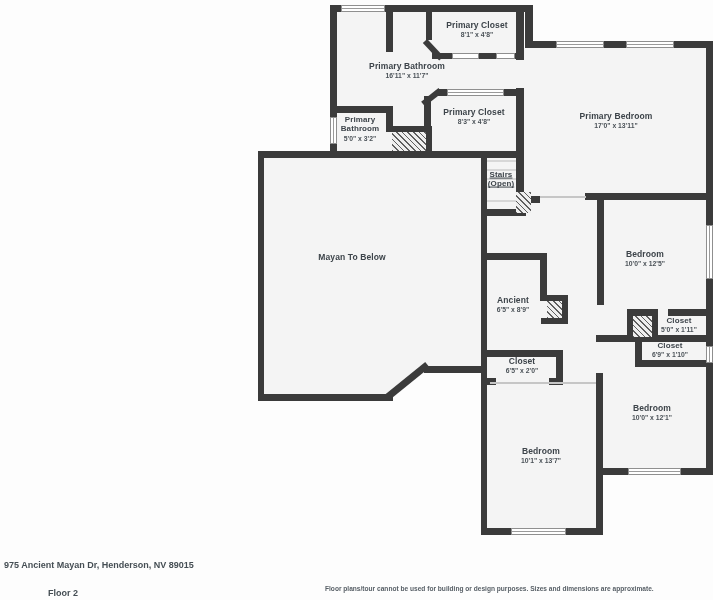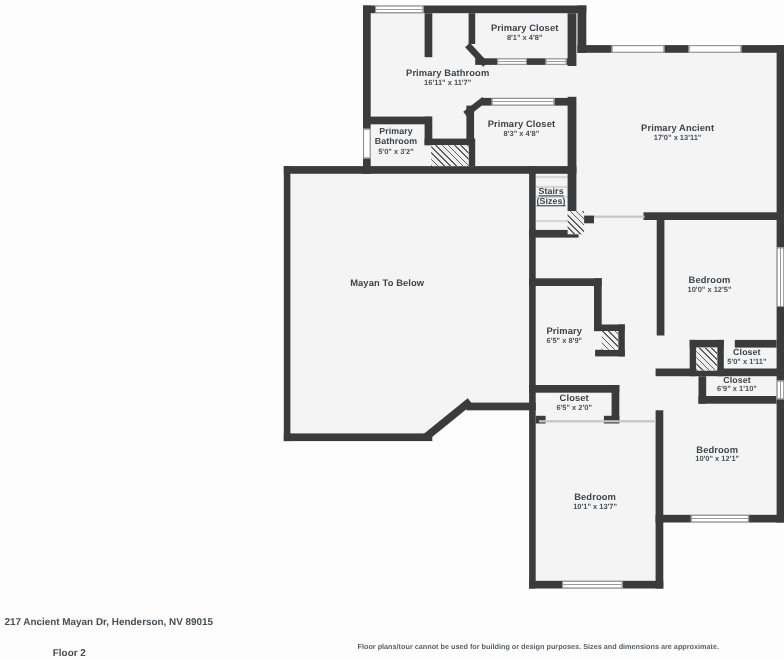--- a/index.html
+++ b/index.html
@@ -123,36 +123,36 @@
   </div>
   <div class="label wrap sm" style="left:360px;top:129px;">
     <span class="nm">Primary Bathroom</span>
     <span class="dm">5'0" x 3'2"</span>
   </div>
   <div class="label" style="left:474px;top:117px;">
     <span class="nm">Primary Closet</span>
     <span class="dm">8'3" x 4'8"</span>
   </div>
   <div class="label" style="left:616px;top:121px;">
-    <span class="nm">Primary Ancient</span>
+    <span class="nm">Primary Bedroom</span>
     <span class="dm">17'0" x 13'11"</span>
   </div>
   <div class="label sm" style="left:501px;top:179px;text-decoration:underline;">
     <span class="nm">Stairs</span>
-    <span class="nm">(Sizes)</span>
+    <span class="nm">(Open)</span>
   </div>
   <div class="label" style="left:352px;top:257px;">
     <span class="nm">Mayan To Below</span>
   </div>
   <div class="label" style="left:645px;top:259px;">
     <span class="nm">Bedroom</span>
     <span class="dm">10'0" x 12'5"</span>
   </div>
   <div class="label" style="left:513px;top:305px;">
-    <span class="nm">Primary</span>
+    <span class="nm">Ancient</span>
     <span class="dm">6'5" x 8'9"</span>
   </div>
   <div class="label sm" style="left:679px;top:325px;">
     <span class="nm">Closet</span>
     <span class="dm">5'0" x 1'11"</span>
   </div>
   <div class="label sm" style="left:670px;top:350px;">
     <span class="nm">Closet</span>
     <span class="dm">6'9" x 1'10"</span>
   </div>
@@ -162,17 +162,17 @@
   </div>
   <div class="label" style="left:652px;top:413px;">
     <span class="nm">Bedroom</span>
     <span class="dm">10'0" x 12'1"</span>
   </div>
   <div class="label" style="left:541px;top:456px;">
     <span class="nm">Bedroom</span>
     <span class="dm">10'1" x 13'7"</span>
   </div>
 
-  <div class="footer-line addr">217 Ancient Mayan Dr, Henderson, NV 89015</div>
+  <div class="footer-line addr">975 Ancient Mayan Dr, Henderson, NV 89015</div>
   <div class="footer-line floor">Floor 2</div>
   <div class="footer-line disc">Floor plans/tour cannot be used for building or design purposes. Sizes and dimensions are approximate.</div>
 
 </div>
 
 </body></html>

